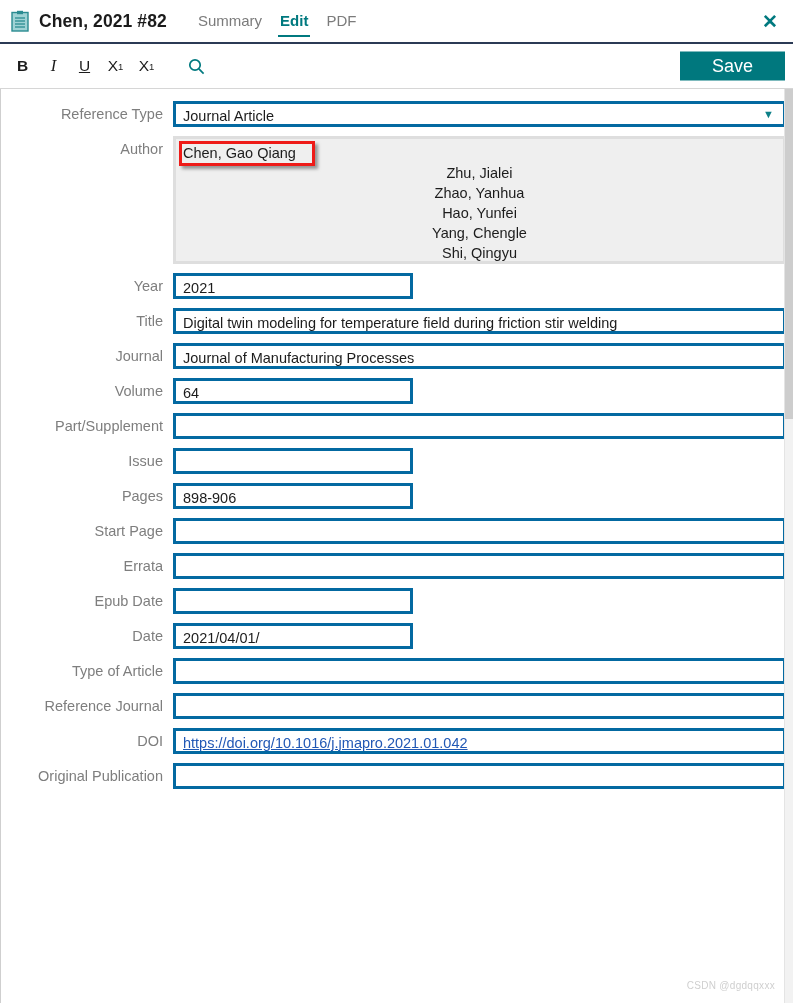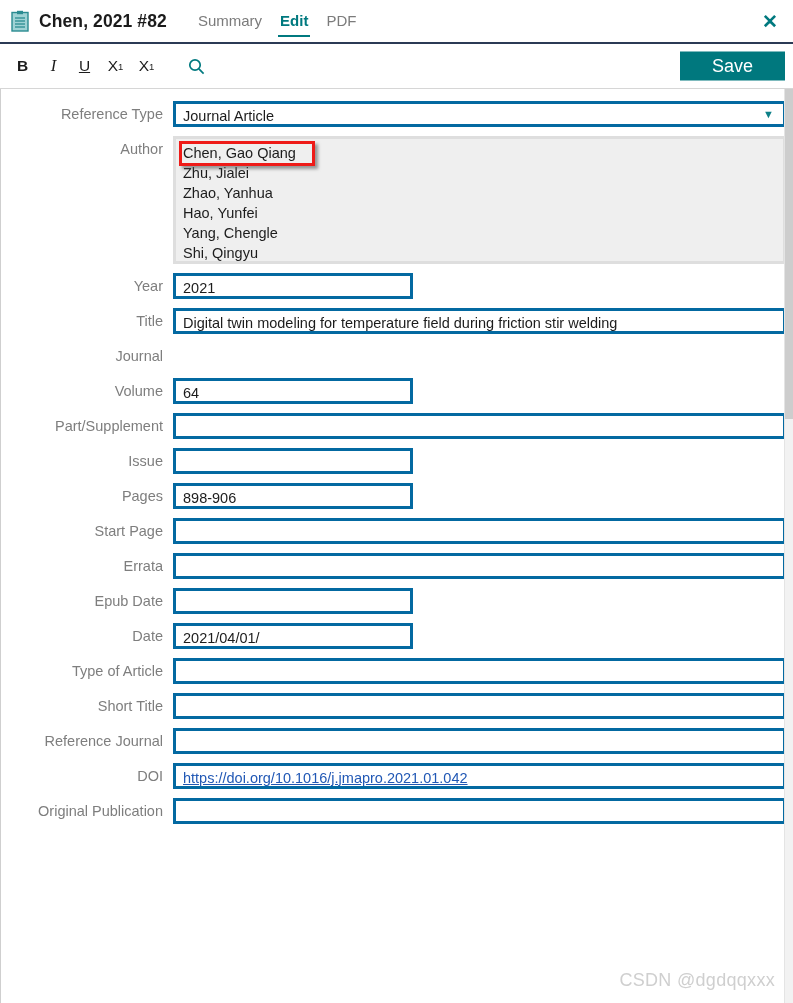--- a/index.html
+++ b/index.html
@@ -183,36 +183,36 @@
     line-height: 1;
   }
   .doi-link {
     color: #2158b5;
     text-decoration: underline;
     cursor: pointer;
   }
 
   
   .author-list { position: relative; }
-  .author-line { display: block; height: 20px; line-height: 20px; }
+  .author-line { display: block; height: 20px; line-height: 20px; text-align: center; }
   .author-line.first { display: inline-block; position: relative; z-index: 2; }
   .redbox {
     position: absolute;
     left: -4px; top: -2px;
     width: 136px; height: 25px;
     border: 3.5px solid #ee1b18;
     box-shadow: 3px 3px 3px rgba(80,80,80,0.55);
     z-index: 1;
     pointer-events: none;
   }
 
   .watermark {
     position: absolute;
     right: 18px; bottom: 12px;
-    font-size: 18px;
+    font-size: 10px;
     color: #cfcfcf;
     letter-spacing: .3px;
     white-space: nowrap;
     z-index: 5;
   }
 </style>
 </head>
 <body>
 
 <div class="app">
@@ -285,20 +285,21 @@
           <div class="row">
             <div class="lbl">Year</div>
             <div class="fld short"><span>2021</span></div>
           </div>
           <div class="row">
             <div class="lbl">Title</div>
             <div class="fld wide"><span>Digital twin modeling for temperature field during friction stir welding</span></div>
           </div>
           <div class="row">
             <div class="lbl">Journal</div>
+            <div class="fld wide"><span>Journal of Manufacturing Processes</span></div>
           </div>
           <div class="row">
             <div class="lbl">Volume</div>
             <div class="fld short"><span>64</span></div>
           </div>
           <div class="row">
             <div class="lbl">Part/Supplement</div>
             <div class="fld wide"><span></span></div>
           </div>
           <div class="row">
@@ -323,24 +324,20 @@
           </div>
           <div class="row">
             <div class="lbl">Date</div>
             <div class="fld short"><span>2021/04/01/</span></div>
           </div>
           <div class="row">
             <div class="lbl">Type of Article</div>
             <div class="fld wide"><span></span></div>
           </div>
           <div class="row">
-            <div class="lbl">Short Title</div>
-            <div class="fld wide"><span></span></div>
-          </div>
-          <div class="row">
             <div class="lbl">Reference Journal</div>
             <div class="fld wide"><span></span></div>
           </div>
           <div class="row">
             <div class="lbl">DOI</div>
             <div class="fld wide"><span class="doi-link">https://doi.org/10.1016/j.jmapro.2021.01.042</span></div>
           </div>
           <div class="row">
             <div class="lbl">Original Publication</div>
             <div class="fld wide"><span></span></div>

